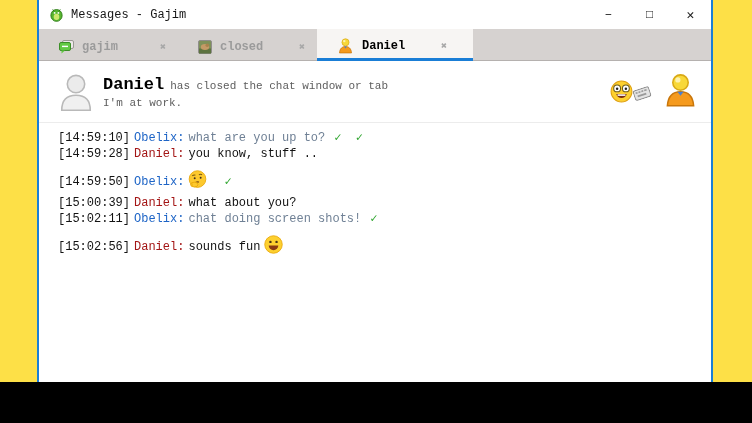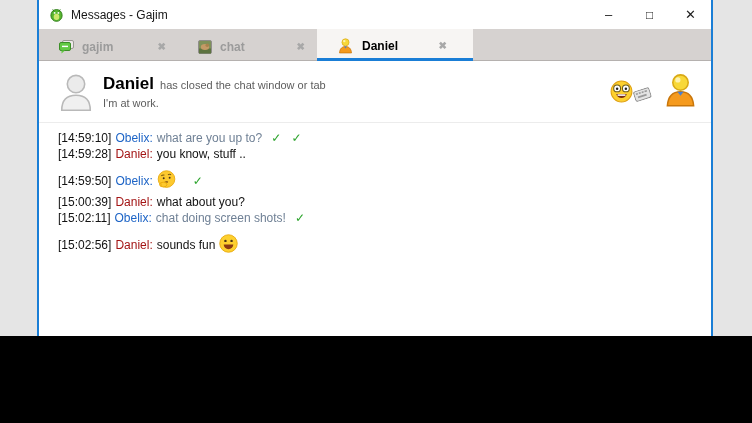--- a/index.html
+++ b/index.html
@@ -1,17 +1,17 @@
 <!DOCTYPE html>
 <html><head>
 <meta charset="utf-8">
 <style>
   html,body{margin:0;padding:0;background:#000;}
-  .canvas{position:relative;width:752px;height:336px;background:#e5e5e5;overflow:hidden;
-          font-family:Liberation Sans, sans-serif;}
+  .canvas{position:relative;width:752px;height:382px;background:#fde047;overflow:hidden;
+          font-family:Liberation Mono, monospace;}
   .window{position:absolute;left:37px;top:0;width:676px;height:421px;background:#fff;
           border-left:2px solid #1a7ed6;border-right:2px solid #1a7ed6;border-bottom:2px solid #1a7ed6;
           box-sizing:border-box;display:flex;flex-direction:column;}
   
   .titlebar{height:29px;flex:0 0 29px;display:flex;align-items:center;background:#fff;}
   .title-icon{margin-left:10px;display:flex;}
   .title-text{margin-left:7px;font-size:12px;color:#161616;}
   .controls{margin-left:auto;display:flex;height:100%;}
   .ctrl{width:41px;display:flex;align-items:center;justify-content:center;font-size:13px;color:#1a1a1a;cursor:default;}
   .ctrl.max{font-size:12px;}
@@ -99,21 +99,21 @@
       </div>
       <div class="tab">
         <span class="ticon">
           <svg width="14" height="14" viewBox="0 0 14 14">
             <rect x="0.5" y="0.5" width="13" height="13" rx="1.5" fill="#7e9159" stroke="#8f8d8a"></rect>
             <rect x="1" y="8.5" width="12" height="5" fill="#5d7340"></rect>
             <ellipse cx="7" cy="7" rx="4.2" ry="3" fill="#c49a66"></ellipse>
             <circle cx="9.3" cy="5.2" r="1.8" fill="#a8824e"></circle>
           </svg>
         </span>
-        <span class="label">chat</span>
+        <span class="label">closed</span>
         <span class="close">✖</span>
       </div>
       <div class="tab active">
         <span class="ticon">
           <svg width="17" height="17" viewBox="0 0 24 24">
             <path d="M3.5 22.5 C4 16 7.5 13.5 12 13.5 C16.5 13.5 20 16 20.5 22.5 Z" fill="#f59a1d" stroke="#c9760a"></path>
             <circle cx="12" cy="7.5" r="5" fill="#f8d839" stroke="#d9a916"></circle>
             <circle cx="10.3" cy="5.8" r="1.7" fill="#fdf2b0"></circle>
             <path d="M10 13.5 h4 l-2 2.6 z" fill="#4a7fd0"></path>
           </svg>

